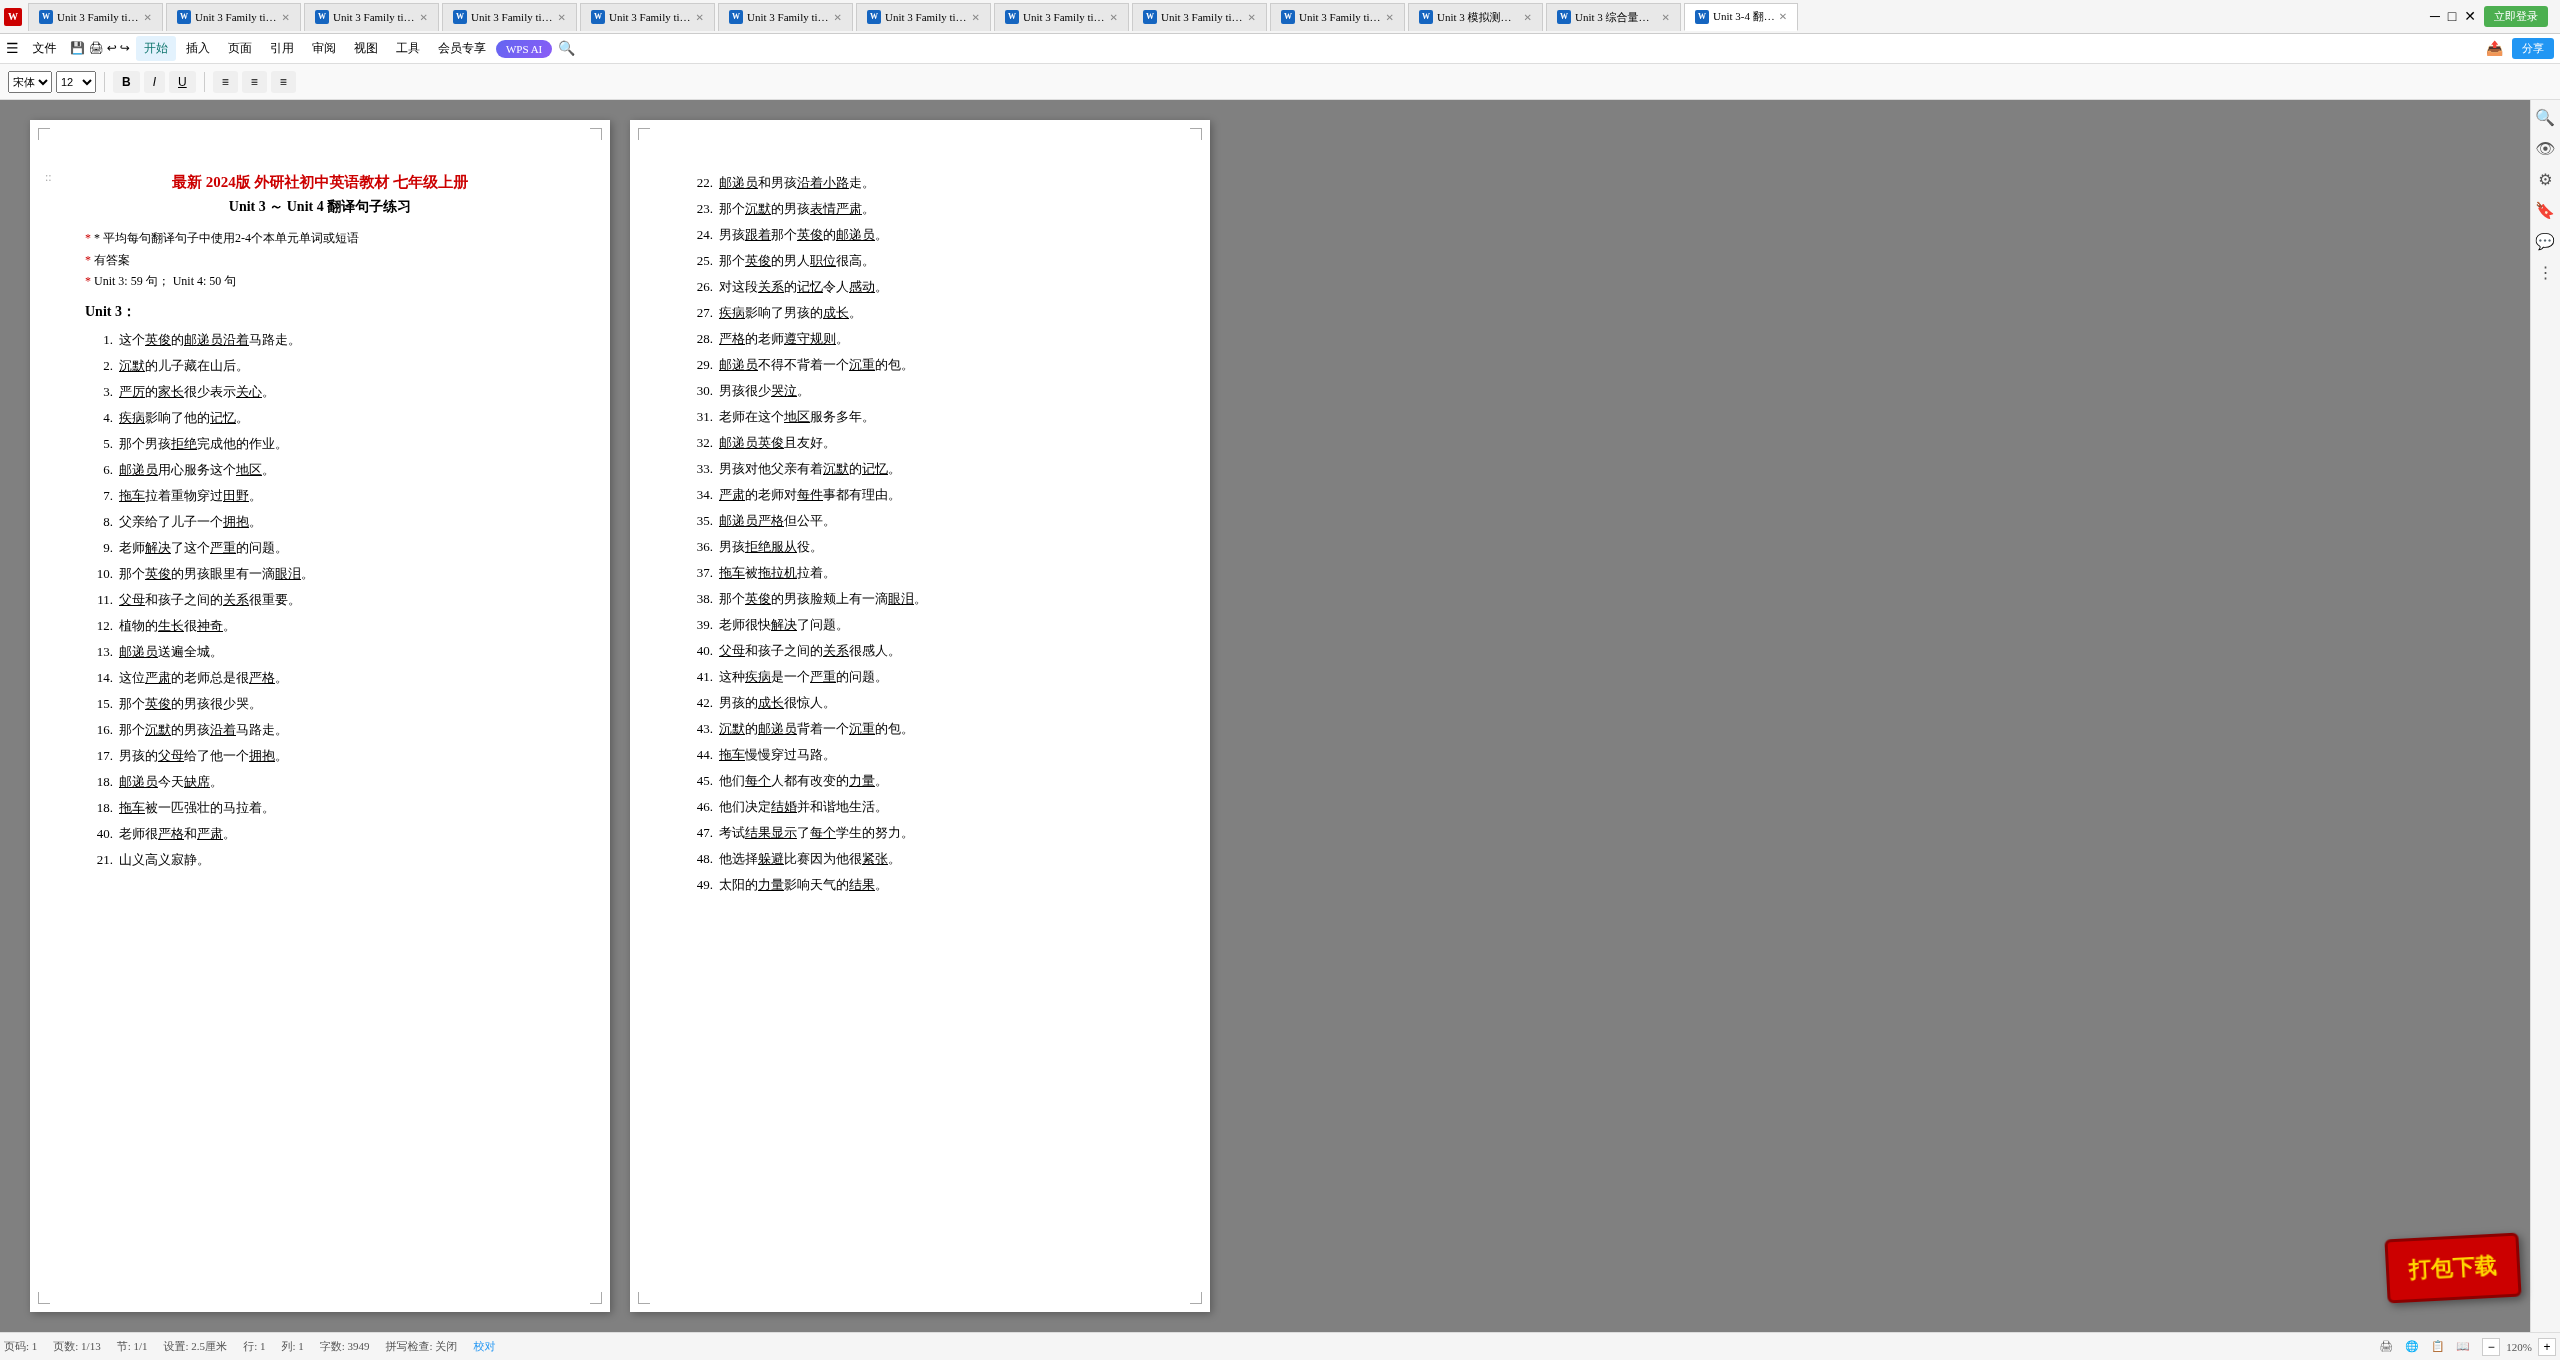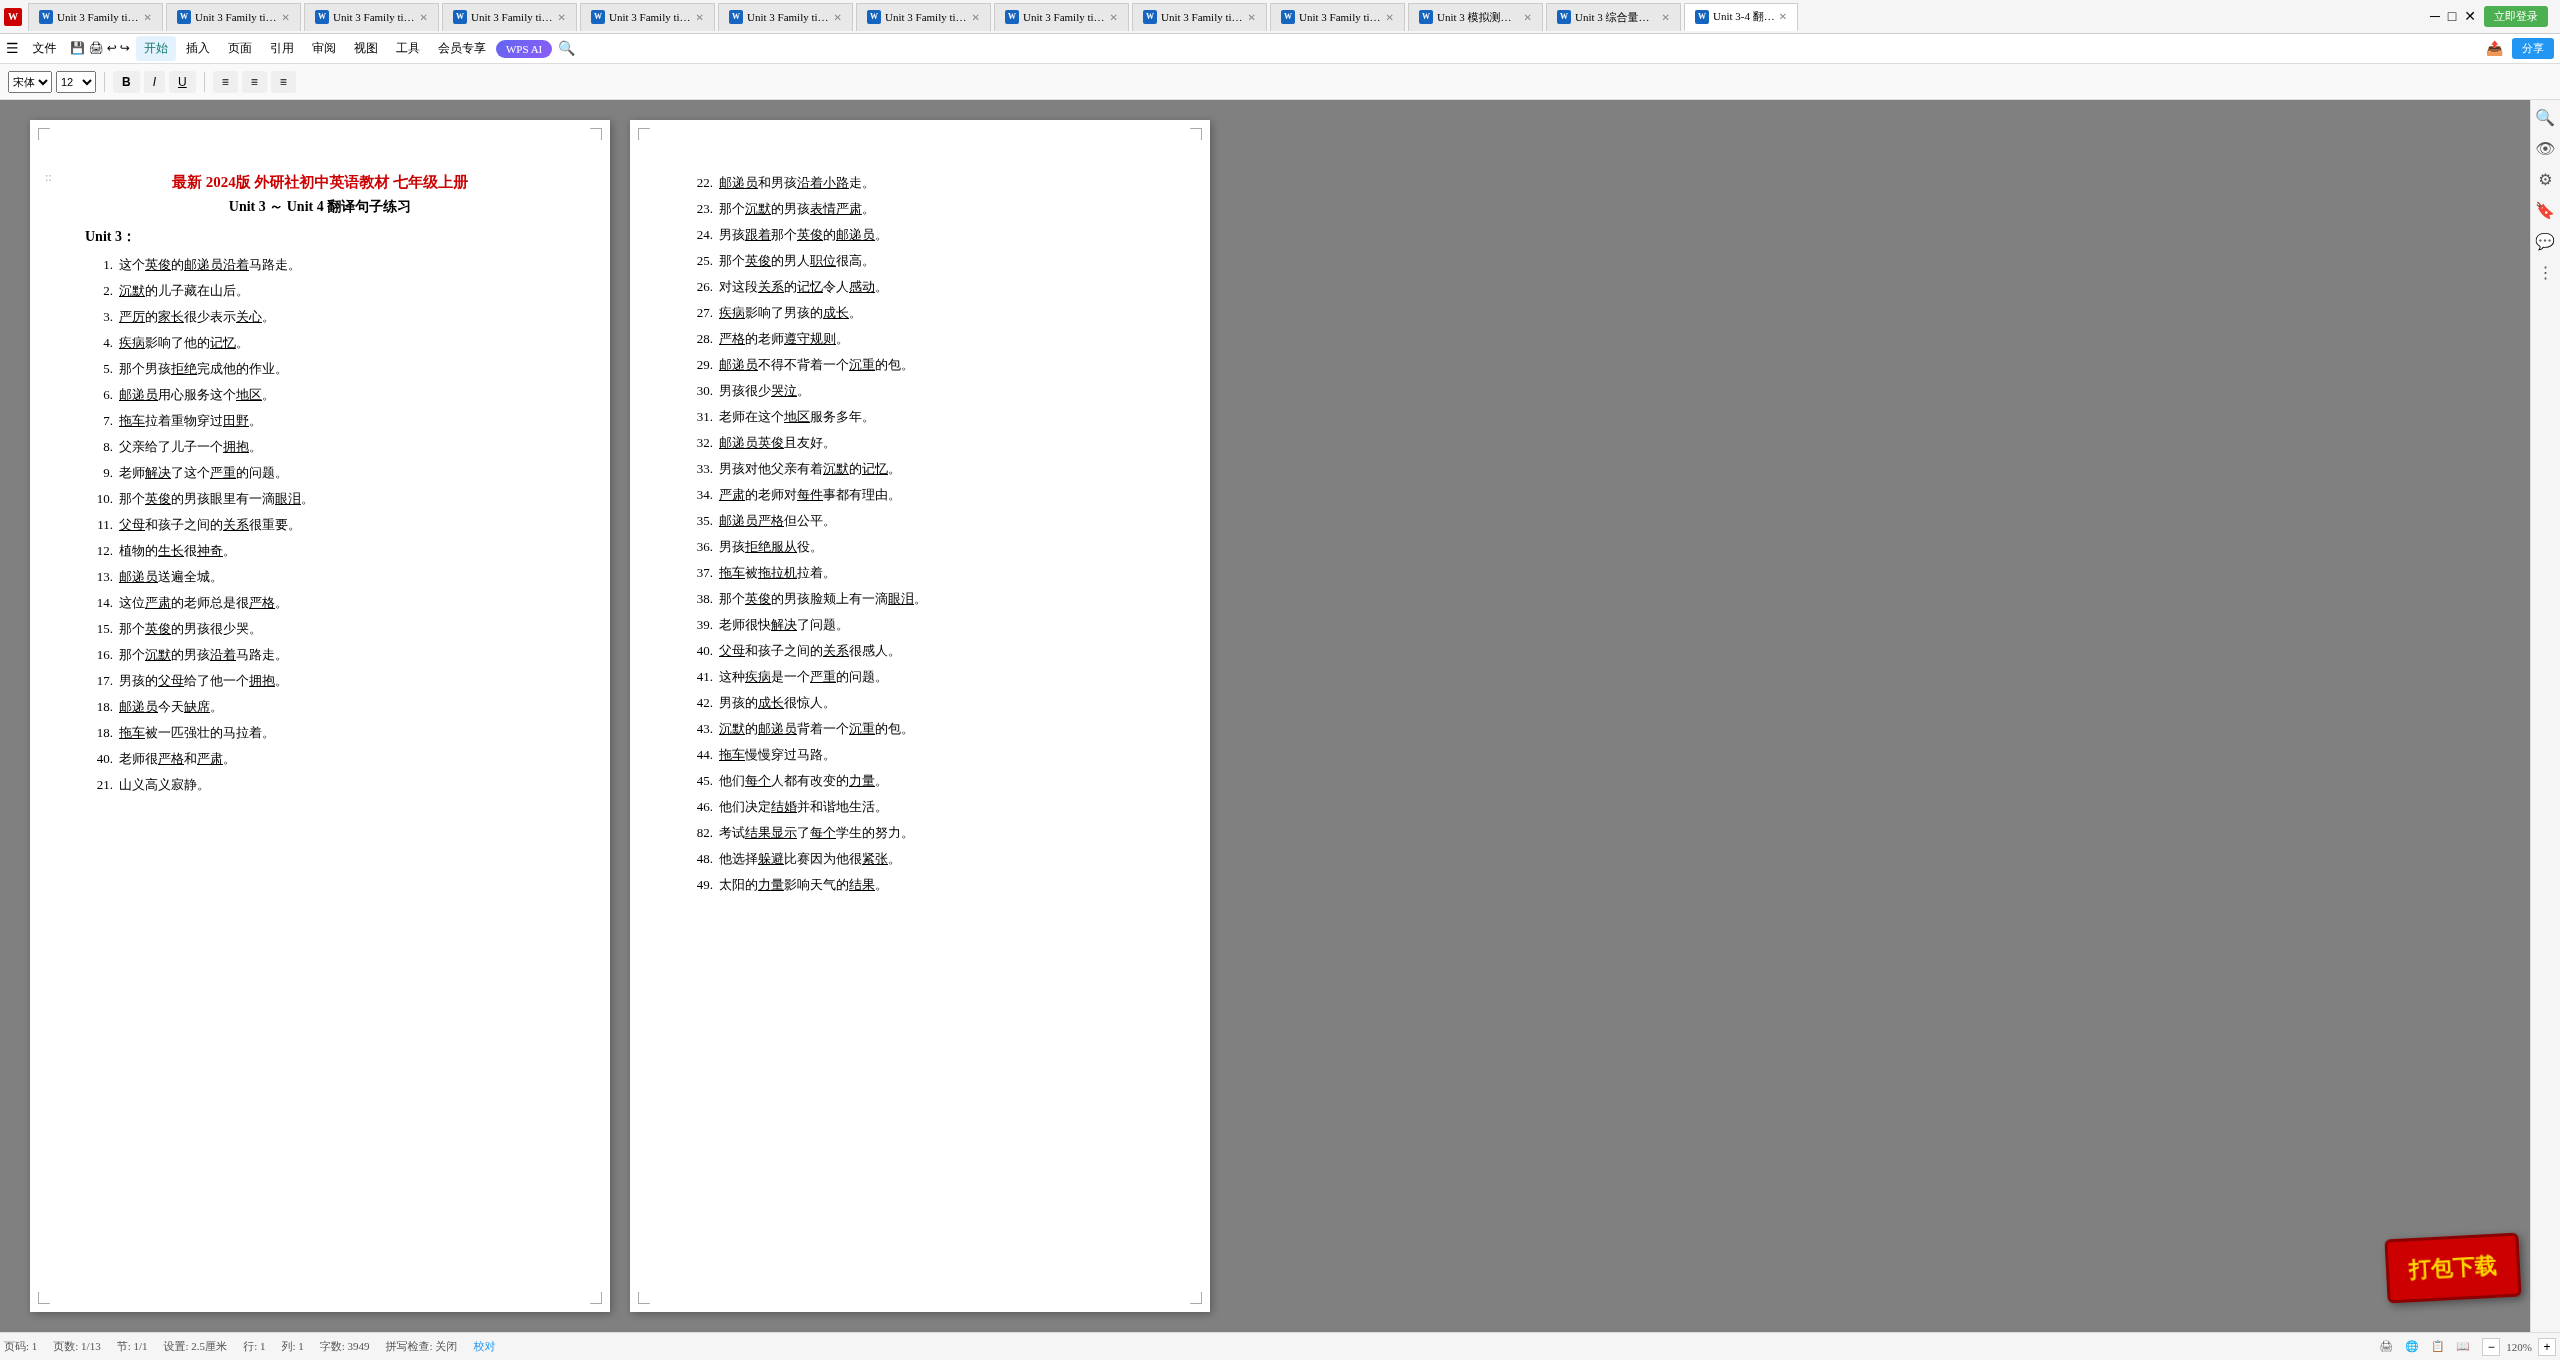--- a/index.html
+++ b/index.html
@@ -428,20 +428,25 @@
       <div class="corner-mark corner-tr"></div>
       <div class="corner-mark corner-bl"></div>
       <div class="corner-mark corner-br"></div>
       <div class="drag-handle">::</div>
 
       <div class="page-title">
         <span class="red">最新 2024版  外研社初中英语教材 七年级上册</span>
       </div>
       <div class="page-subtitle">Unit 3 ～ Unit 4   翻译句子练习</div>
 
+      <div class="notes">
+        <div><span class="star">*</span> <span>* 平均每句翻译句子中使用2-4个本单元单词或短语</span></div>
+        <div><span class="star">*</span> 有答案</div>
+        <div><span class="star">*</span> Unit 3: 59 句；  Unit 4: 50 句</div>
+      </div>
 
       <div class="unit-heading">Unit 3：</div>
 
       <div class="sentence-list" id="left-sentences">
 
       <div class="item">
             <span class="num">1.</span>
             <span class="text">这个<span class="ul">英俊</span>的<span class="ul">邮递员</span><span class="ul">沿着</span>马路走。</span>
           </div>
           <div class="item">
@@ -629,21 +634,21 @@
           </div>
           <div class="item">
             <span class="num">45.</span>
             <span class="text">他们<span class="ul">每个</span>人都有改变的<span class="ul">力量</span>。</span>
           </div>
           <div class="item">
             <span class="num">46.</span>
             <span class="text">他们决定<span class="ul">结婚</span>并和谐地生活。</span>
           </div>
           <div class="item">
-            <span class="num">82.</span>
+            <span class="num">47.</span>
             <span class="text">考试<span class="ul">结果</span><span class="ul">显示</span>了<span class="ul">每个</span>学生的努力。</span>
           </div>
           <div class="item">
             <span class="num">48.</span>
             <span class="text">他选择<span class="ul">躲避</span>比赛因为他很<span class="ul">紧张</span>。</span>
           </div>
           <div class="item">
             <span class="num">49.</span>
             <span class="text">太阳的<span class="ul">力量</span>影响天气的<span class="ul">结果</span>。</span>
           </div>

